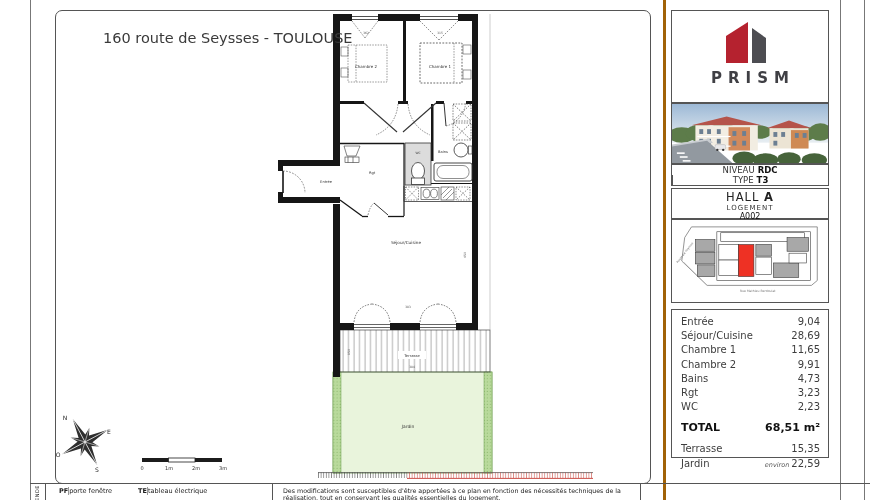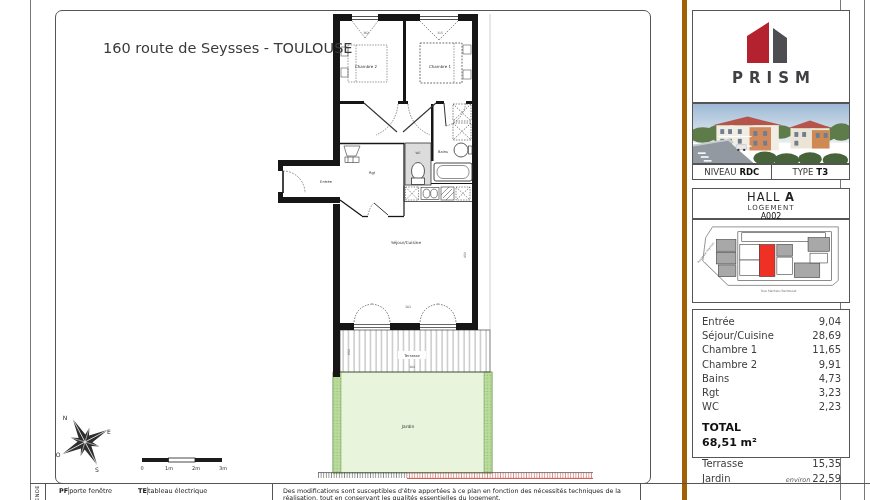--- a/index.html
+++ b/index.html
@@ -3,43 +3,43 @@
 <meta charset="utf-8">
 <style>
   html,body{margin:0;padding:0;background:#fff;}
   .sheet{position:relative;width:870px;height:500px;background:#fff;overflow:hidden;
          font-family:"DejaVu Sans",sans-serif;color:#222;}
   .vline{position:absolute;top:0;bottom:0;width:1px;background:#777;}
   .frame{position:absolute;left:55px;top:10px;width:594px;height:472px;
          border:1.5px solid #555;border-radius:7px;}
   .sheet-title{position:absolute;left:66px;top:0px;background:#fff;padding:0 6px;
                font-size:20px;font-weight:bold;letter-spacing:.5px;color:#111;z-index:3;}
-  .subtitle{position:absolute;left:103px;top:40px;font-size:14.5px;color:#3a3a3a;z-index:3;}
+  .subtitle{position:absolute;left:103px;top:30px;font-size:14.5px;color:#3a3a3a;z-index:3;}
   .plan-svg{position:absolute;left:55px;top:8px;z-index:2;}
   
-  .panel{position:absolute;left:682px;top:0;width:167px;height:500px;border-left:5px solid #a16207;}
+  .panel{position:absolute;left:663px;top:0;width:167px;height:500px;border-left:3px solid #a16207;}
   .pbox{position:absolute;left:5px;width:158px;border:1px solid #555;background:#fff;box-sizing:border-box;}
   .logo-box{top:10px;height:93px;text-align:center;}
   .brand-name{font-size:15px;font-weight:600;letter-spacing:6px;margin-left:6px;color:#3f3f44;}
   .photo-box{top:103px;height:61px;overflow:hidden;}
-  .info-row{top:164px;height:16px;display:flex;}
+  .info-row{top:164px;height:22px;display:flex;flex-direction:column;}
   .info-cell{flex:1;display:flex;align-items:center;justify-content:center;font-size:8.5px;color:#333;gap:3px;}
   .info-cell+.info-cell{border-left:1px solid #555;}
   .info-cell b{font-weight:bold;color:#111;}
   .hall-box{top:188px;height:31px;text-align:center;line-height:1;}
   .hall-line{font-size:11.5px;margin-top:3px;color:#222;letter-spacing:1px;}
   .hall-line b{font-weight:bold;}
   .logement-line{font-size:7px;letter-spacing:1px;color:#333;margin-top:1px;}
   .lot-line{font-size:8px;font-weight:normal;color:#111;margin-top:1px;}
   .siteplan-box{top:219px;height:84px;}
   .table-box{top:309px;height:149px;padding:5px 8px 0 9px;}
   .arow{display:flex;justify-content:space-between;font-size:10px;color:#3d3d3d;line-height:14.2px;}
   .arow .v{text-align:right;}
   .trow{display:flex;justify-content:space-between;font-size:11px;font-weight:bold;color:#111;
-        margin-top:6px;margin-bottom:6px;line-height:15px;flex-direction:column;}
+        margin-top:6px;margin-bottom:6px;line-height:15px;}
   .orow{display:flex;justify-content:space-between;font-size:10px;color:#3d3d3d;line-height:15px;}
   .orow .v .env{font-size:6.5px;color:#555;margin-right:2px;font-weight:normal;font-style:italic;}
   
   .strip{position:absolute;left:30px;top:483px;width:840px;height:17px;border-top:1px solid #555;overflow:hidden;}
   .scell{position:absolute;top:0;height:17px;box-sizing:border-box;}
   .scell+.scell{border-left:1px solid #555;}
   .cell-side{left:0;width:15px;overflow:hidden;}
   .side-rot{position:absolute;left:4px;top:1px;font-size:5px;color:#222;
             writing-mode:vertical-rl;transform:rotate(180deg);letter-spacing:.5px;}
   .cell-legend{left:15px;width:227px;display:flex;align-items:flex-start;gap:26px;padding:3px 0 0 13px;}

